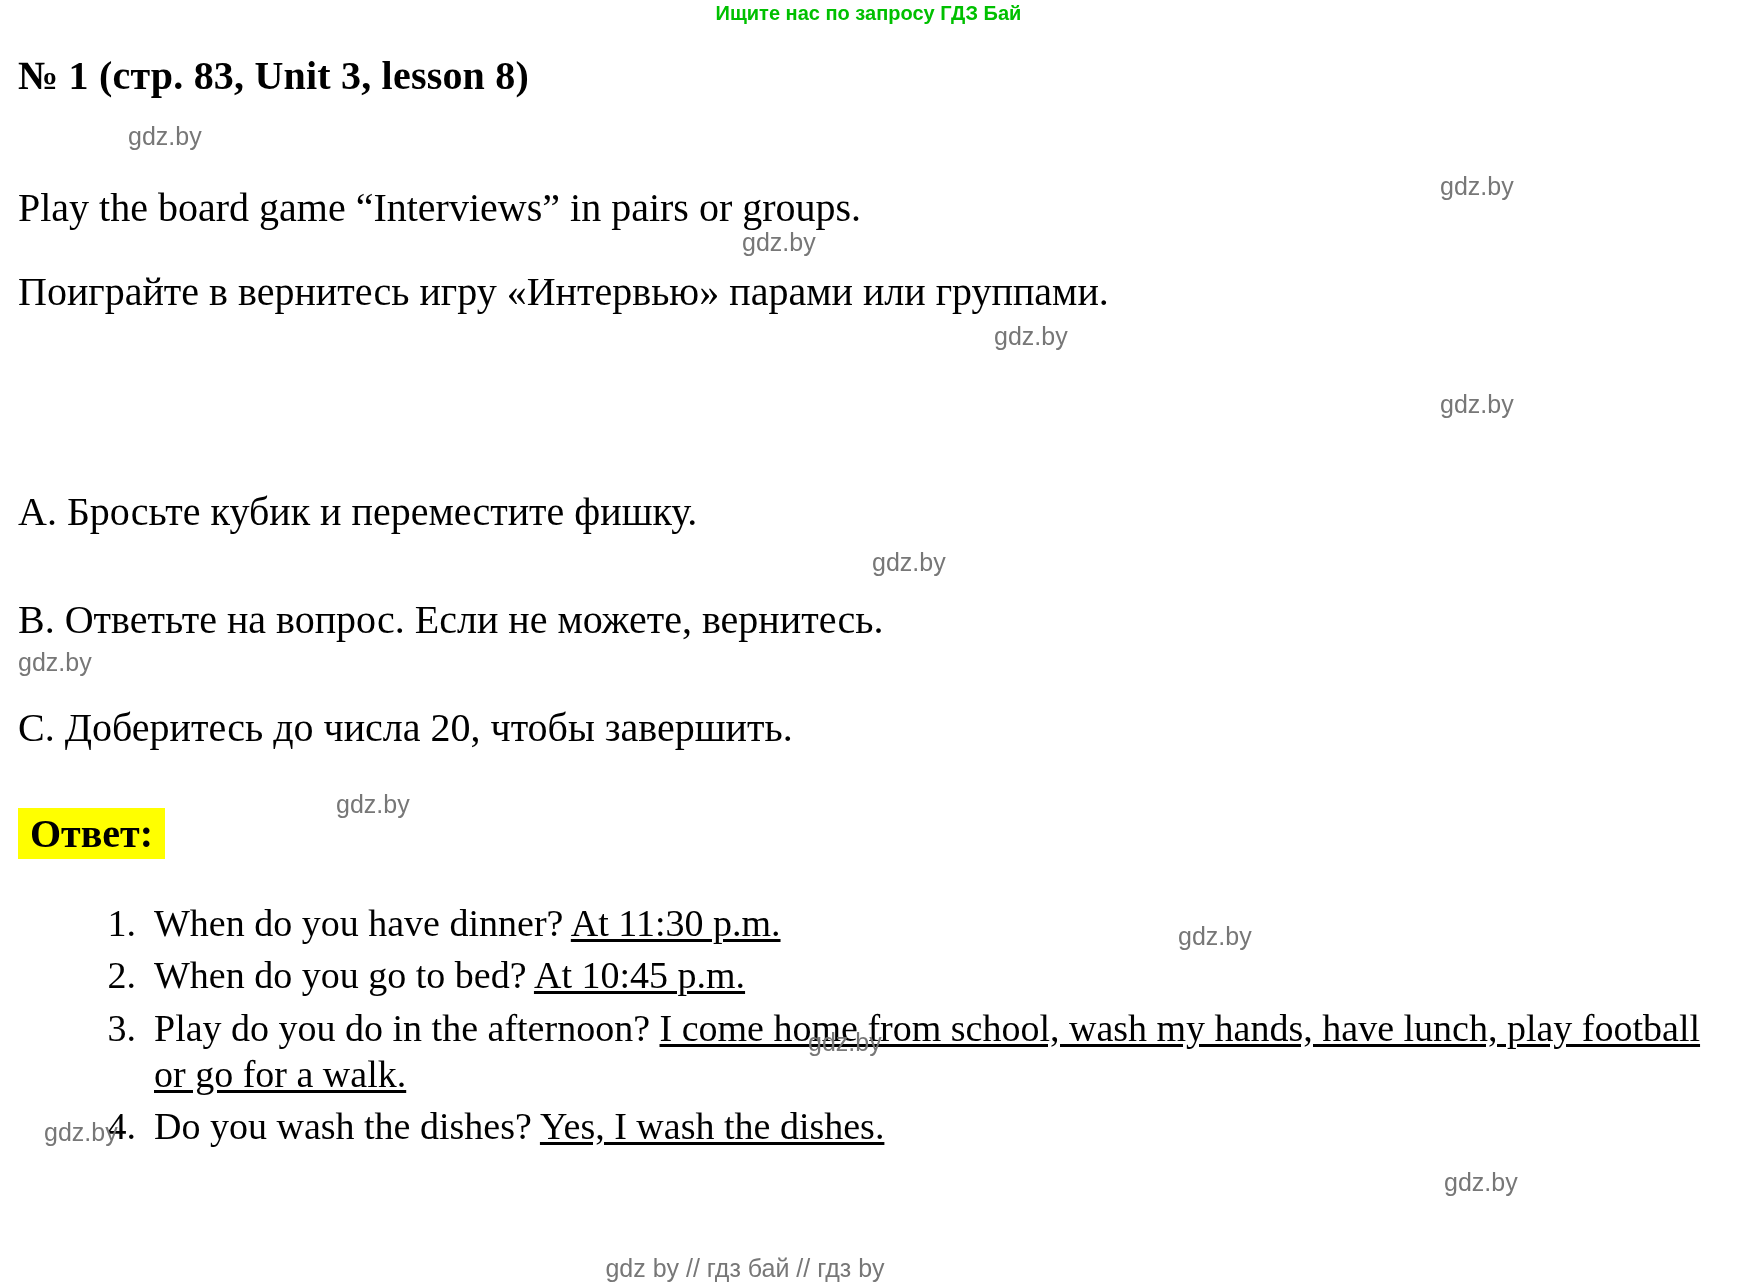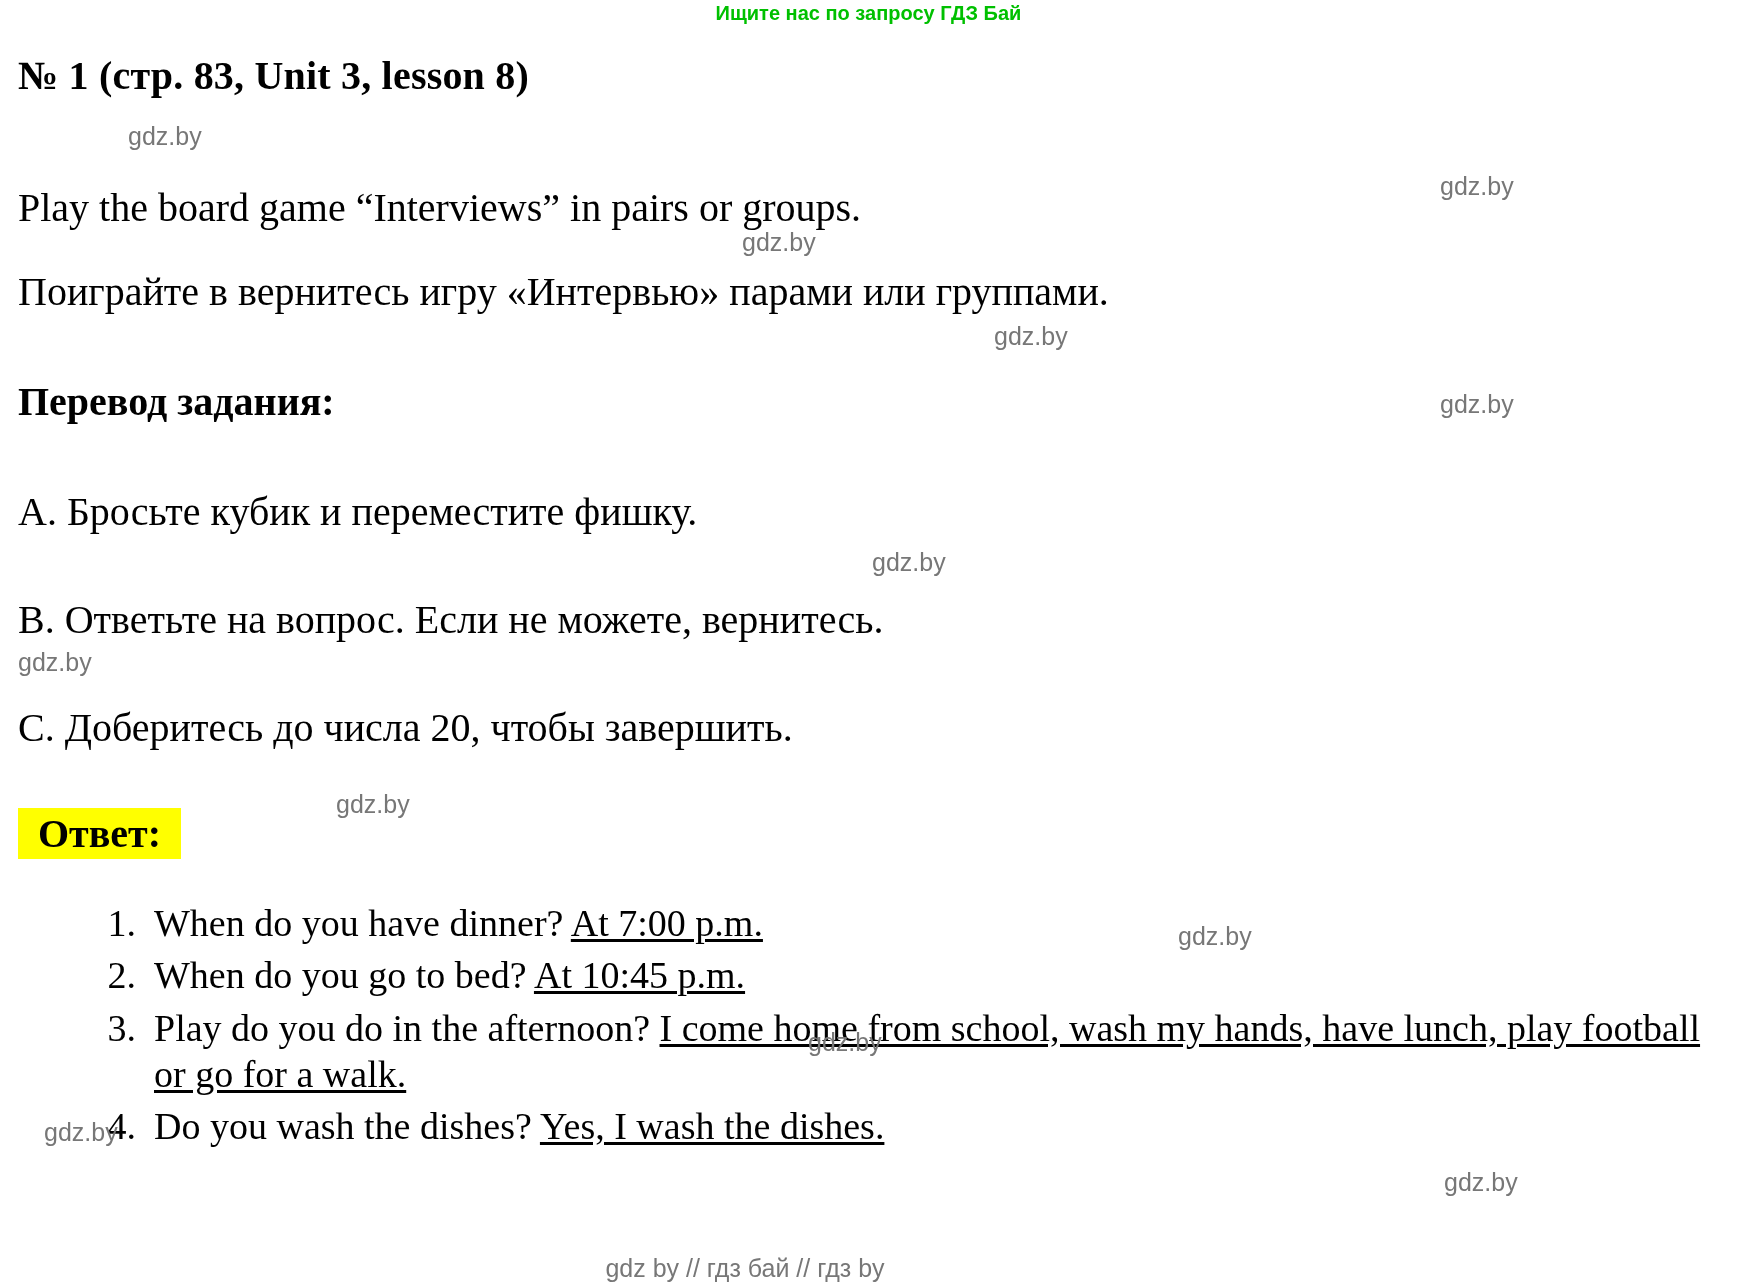--- a/index.html
+++ b/index.html
@@ -78,21 +78,21 @@
     left: 18px;
     font-size: 40px;
   }
   .answer-label {
     position: absolute;
     top: 808px;
     left: 18px;
     font-size: 40px;
     font-weight: bold;
     background: #ffff00;
-    padding: 2px 20px;
+    padding: 2px 12px;
   }
   .answers {
     position: absolute;
     top: 900px;
     left: 86px;
     width: 1640px;
     font-size: 38px;
   }
   .ans-row {
     display: flex;
@@ -138,32 +138,31 @@
 <div class="page">
 
   <div class="top-banner">Ищите нас по запросу ГДЗ Бай</div>
 
   <div class="heading">№ 1 (стр. 83, Unit 3, lesson 8)</div>
 
   <div class="line-en">Play the board game “Interviews” in pairs or groups.</div>
 
   <div class="line-ru">Поиграйте в вернитесь игру «Интервью» парами или группами.</div>
 
-  <div class="subhead">Перевод задания:</div>
 
   <div class="step-a">A. Бросьте кубик и переместите фишку.</div>
   <div class="step-b">B. Ответьте на вопрос. Если не можете, вернитесь.</div>
   <div class="step-c">C. Доберитесь до числа 20, чтобы завершить.</div>
 
   <div class="answer-label">Ответ:</div>
 
   <div class="answers">
     <div class="ans-row">
       <span class="ans-num">1.</span>
-      <span class="ans-text"><span>When do you have dinner? </span><u>At 7:00 p.m.</u></span>
+      <span class="ans-text"><span>When do you have dinner? </span><u>At 11:30 p.m.</u></span>
     </div>
     <div class="ans-row">
       <span class="ans-num">2.</span>
       <span class="ans-text"><span>When do you go to bed? </span><u>At 10:45 p.m.</u></span>
     </div>
     <div class="ans-row">
       <span class="ans-num">3.</span>
       <span class="ans-text"><span>Play do you do in the afternoon? </span><u>I come home from school, wash my hands, have lunch, play football or go for a walk.</u></span>
     </div>
     <div class="ans-row">

